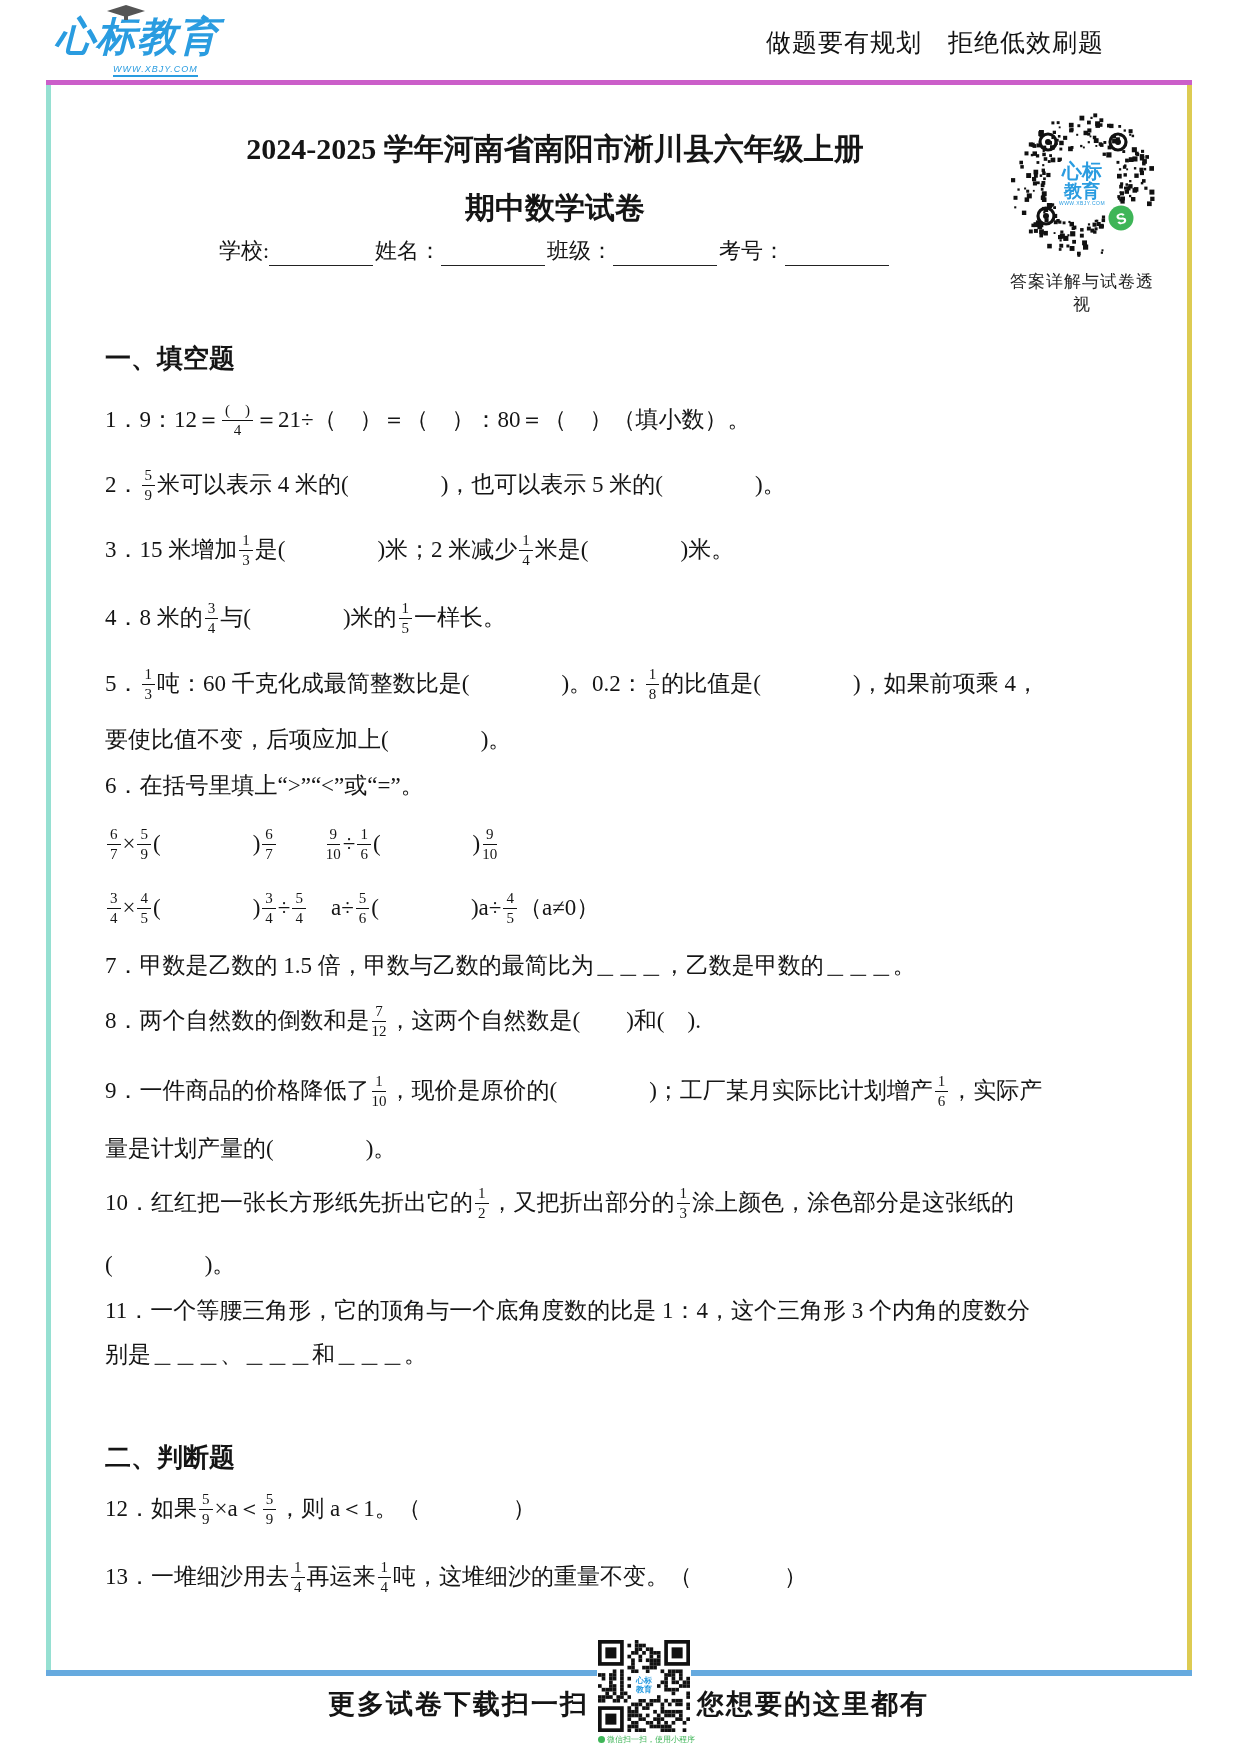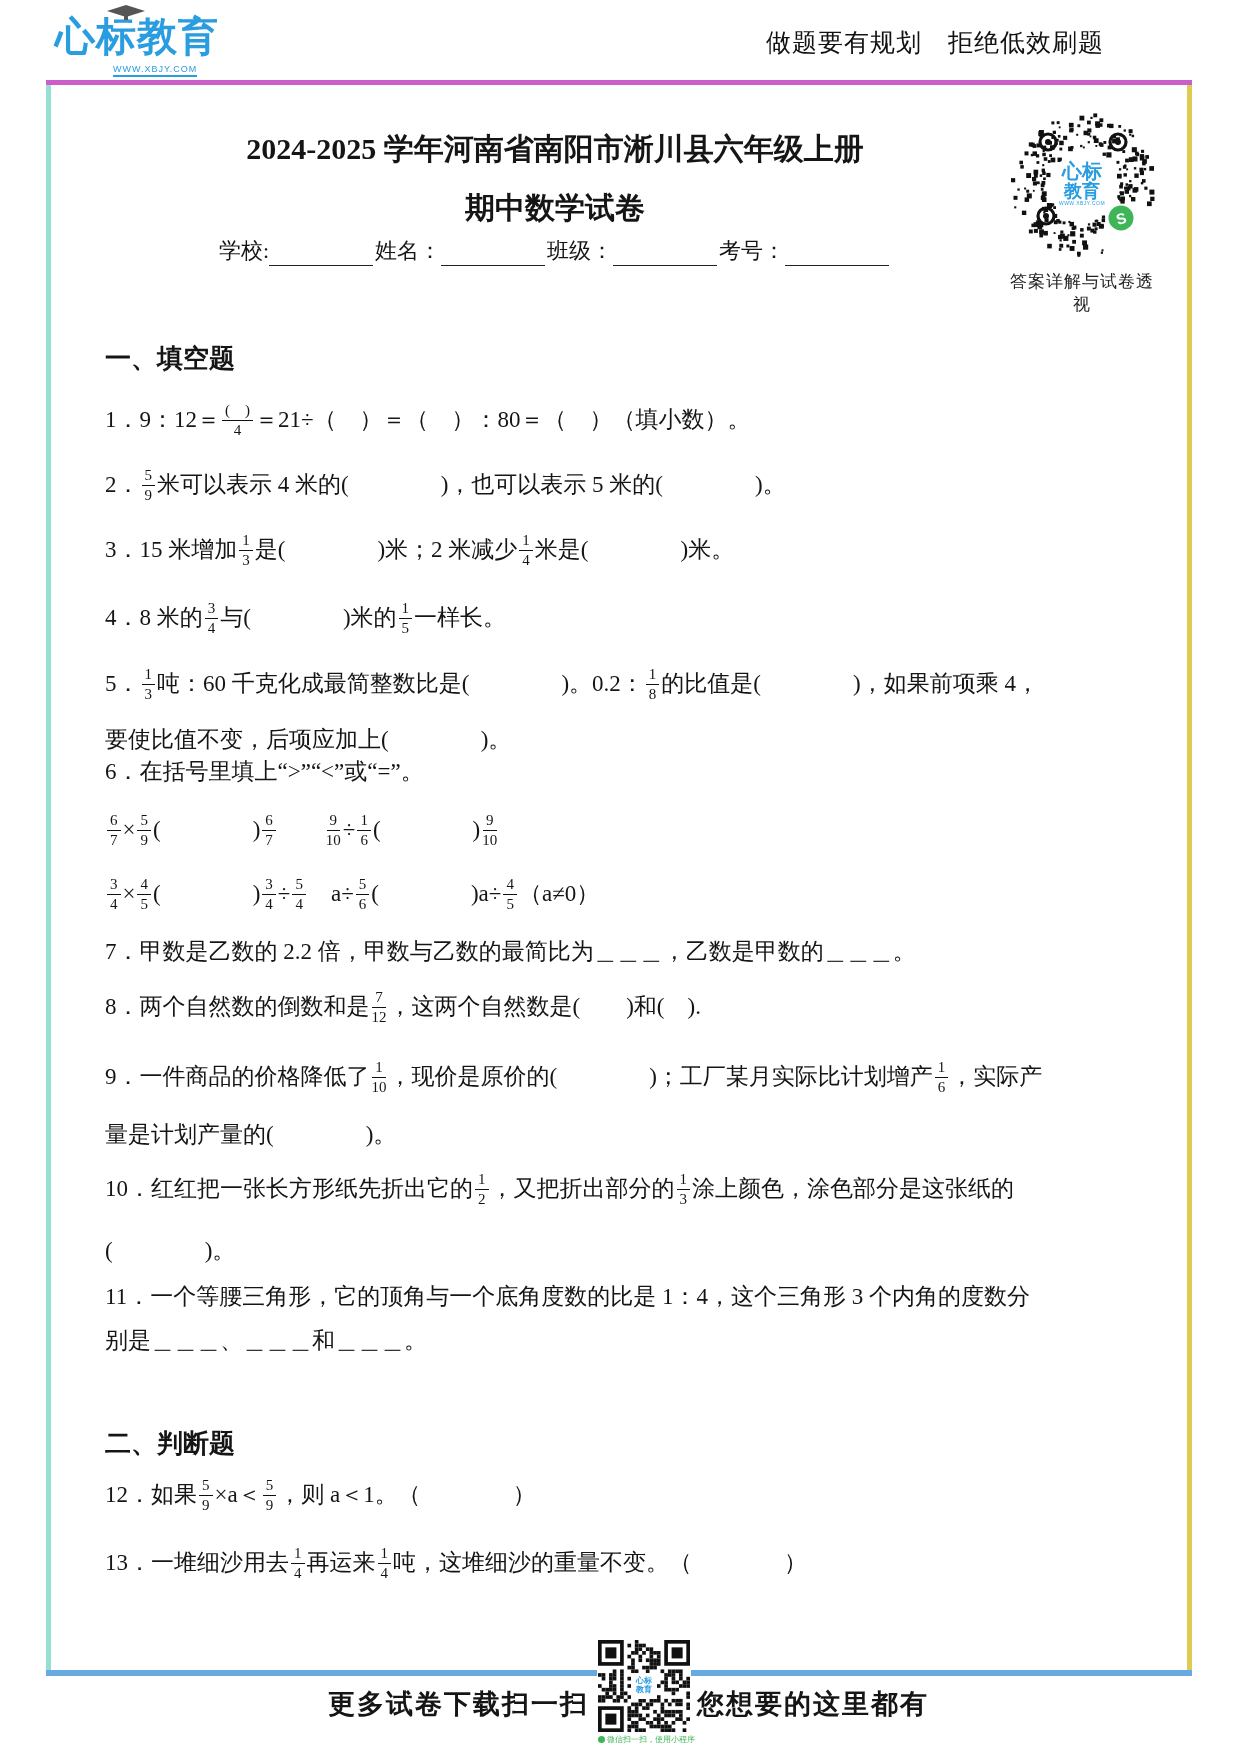--- a/index.html
+++ b/index.html
@@ -4,21 +4,21 @@
 <style>
   :root{
     --c-top:#cb5ec9; --c-left:#96e0d2; --c-right:#ddcb52; --c-bottom:#66aadf;
     --c-brand:#2a9ce0; --c-green:#3eb557; --ink:#151515;
   }
   *{margin:0;padding:0;box-sizing:border-box;}
   body{background:#ffffff;font-family:"Liberation Serif","DejaVu Serif",serif;color:var(--ink);}
   .page{position:relative;width:1240px;height:1754px;background:#fff;overflow:hidden;}
 
   
-  .logo{position:absolute;left:55px;top:14px;width:200px;font-family:"Liberation Sans","DejaVu Sans",sans-serif;}
+  .logo{position:absolute;left:55px;top:14px;width:200px;font-family:"Liberation Sans","DejaVu Sans",sans-serif;font-style:italic;}
   .logo-text{display:block;font-size:40px;font-weight:bold;color:var(--c-brand);letter-spacing:1px;line-height:1.1;}
   .logo-cap{position:absolute;left:52px;top:-9px;}
   .logo-sub{display:inline-block;margin-left:58px;margin-top:-3px;font-size:9px;color:var(--c-brand);letter-spacing:1px;border-bottom:2px solid var(--c-brand);padding-bottom:1px;}
   .slogan{position:absolute;right:136px;top:26px;font-size:25px;letter-spacing:1px;color:#111;}
 
   
   .line{position:absolute;}
   .line-top{left:46px;top:80px;width:1146px;height:5px;background:var(--c-top);}
   .line-left{left:46px;top:85px;width:5px;height:1588px;background:var(--c-left);}
   .line-right{left:1187px;top:85px;width:5px;height:1588px;background:var(--c-right);}
@@ -39,21 +39,21 @@
   .q-line{font-size:23px;line-height:32px;}
   .q-line.tall{display:flex;align-items:center;min-height:48px;line-height:30px;}
   .q-line span{white-space:pre;}
   .q-num{white-space:pre;}
   .frac{display:inline-flex;flex-direction:column;align-items:center;margin:0 2px;line-height:1.1;font-size:15px;vertical-align:middle;}
   .fnum{border-bottom:1.6px solid #111;padding:0 3px 1px;}
   .fden{padding-top:1px;}
 
   [data-ln="q1"]{margin-top:20px}[data-ln="q2"]{margin-top:17px}[data-ln="q3"]{margin-top:17px}
   [data-ln="q4"]{margin-top:20px}[data-ln="q5a"]{margin-top:18px}[data-ln="q5b"]{margin-top:16px}
-  [data-ln="q6a"]{}[data-ln="q6b"]{margin-top:18px}[data-ln="q6c"]{margin-top:16px}
+  [data-ln="q6a"]{margin-top:14px}[data-ln="q6b"]{margin-top:18px}[data-ln="q6c"]{margin-top:16px}
   [data-ln="q7"]{margin-top:18px}[data-ln="q8"]{margin-top:15px}[data-ln="q9a"]{margin-top:22px}
   [data-ln="q9b"]{margin-top:18px}[data-ln="q10a"]{margin-top:14px}[data-ln="q10b"]{margin-top:22px}
   [data-ln="q11a"]{margin-top:14px}[data-ln="q11b"]{margin-top:12px}
   [data-ln="q12"]{margin-top:10px}[data-ln="q13"]{margin-top:20px}
 
   
   .qr-top{position:absolute;left:1008px;top:110px;width:148px;}
   .qr-top-box{position:relative;width:148px;height:148px;}
   .qr-top-box svg{position:absolute;left:0;top:0;}
   .qr-top-logo{position:absolute;left:50%;top:50%;transform:translate(-50%,-50%);text-align:center;
@@ -427,21 +427,21 @@
           <span>(　　　　)</span>
           <span class="frac"><span class="fnum">3</span><span class="fden">4</span></span>
           <span>÷</span>
           <span class="frac"><span class="fnum">5</span><span class="fden">4</span></span>
           <span>　a÷</span>
           <span class="frac"><span class="fnum">5</span><span class="fden">6</span></span>
           <span>(　　　　)a÷</span>
           <span class="frac"><span class="fnum">4</span><span class="fden">5</span></span>
           <span>（a≠0）</span>
         </div>
-        <div class="q-line" data-ln="q7"><span class="q-num">7．</span><span>甲数是乙数的 2.2 倍，甲数与乙数的最简比为＿＿＿，乙数是甲数的＿＿＿。</span></div>
+        <div class="q-line" data-ln="q7"><span class="q-num">7．</span><span>甲数是乙数的 1.5 倍，甲数与乙数的最简比为＿＿＿，乙数是甲数的＿＿＿。</span></div>
         <div class="q-line tall" data-ln="q8">
           <span class="q-num">8．</span>
           <span>两个自然数的倒数和是</span>
           <span class="frac"><span class="fnum">7</span><span class="fden">12</span></span>
           <span>，这两个自然数是(　　)和(　).</span>
         </div>
         <div class="q-line tall" data-ln="q9a">
           <span class="q-num">9．</span>
           <span>一件商品的价格降低了</span>
           <span class="frac"><span class="fnum">1</span><span class="fden">10</span></span>

